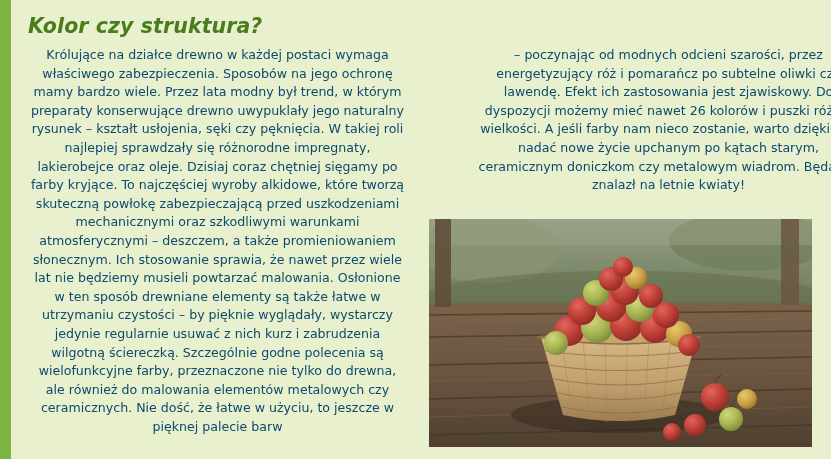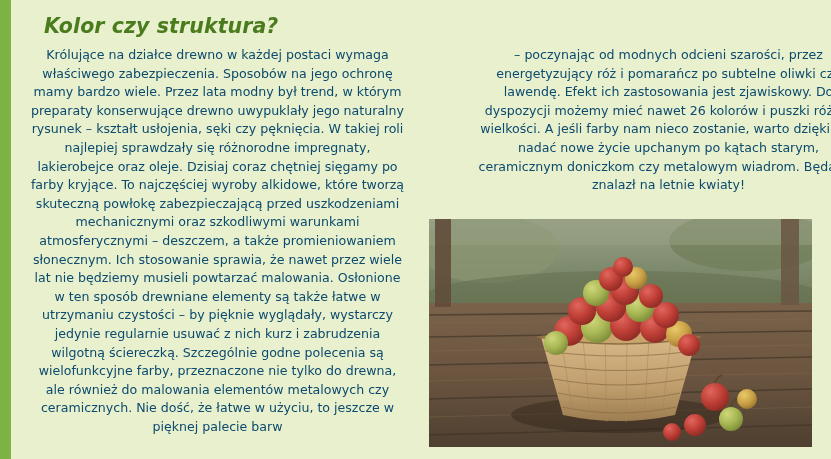--- a/index.html
+++ b/index.html
@@ -32,21 +32,21 @@
   }
   .content {
     position: absolute;
     left: 11px;
     top: 0;
     right: 0;
     bottom: 0;
   }
   .title {
     position: absolute;
-    left: 33px;
+    left: 17px;
     top: 14px;
     font-size: 20.5px;
     font-weight: bold;
     font-style: italic;
     color: #4a7c1e;
     letter-spacing: 0.1px;
     white-space: nowrap;
   }
   .col {
     position: absolute;

